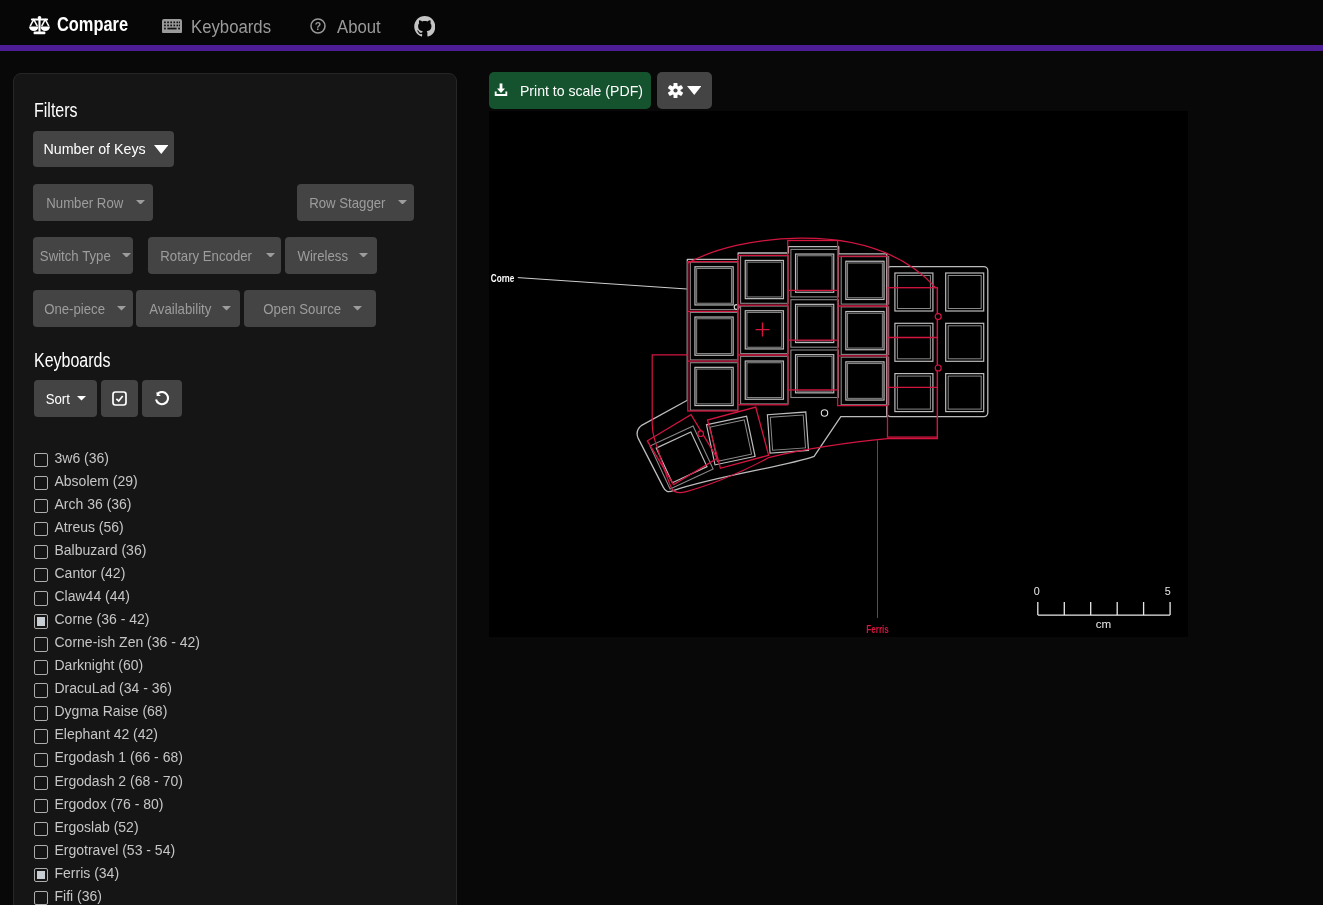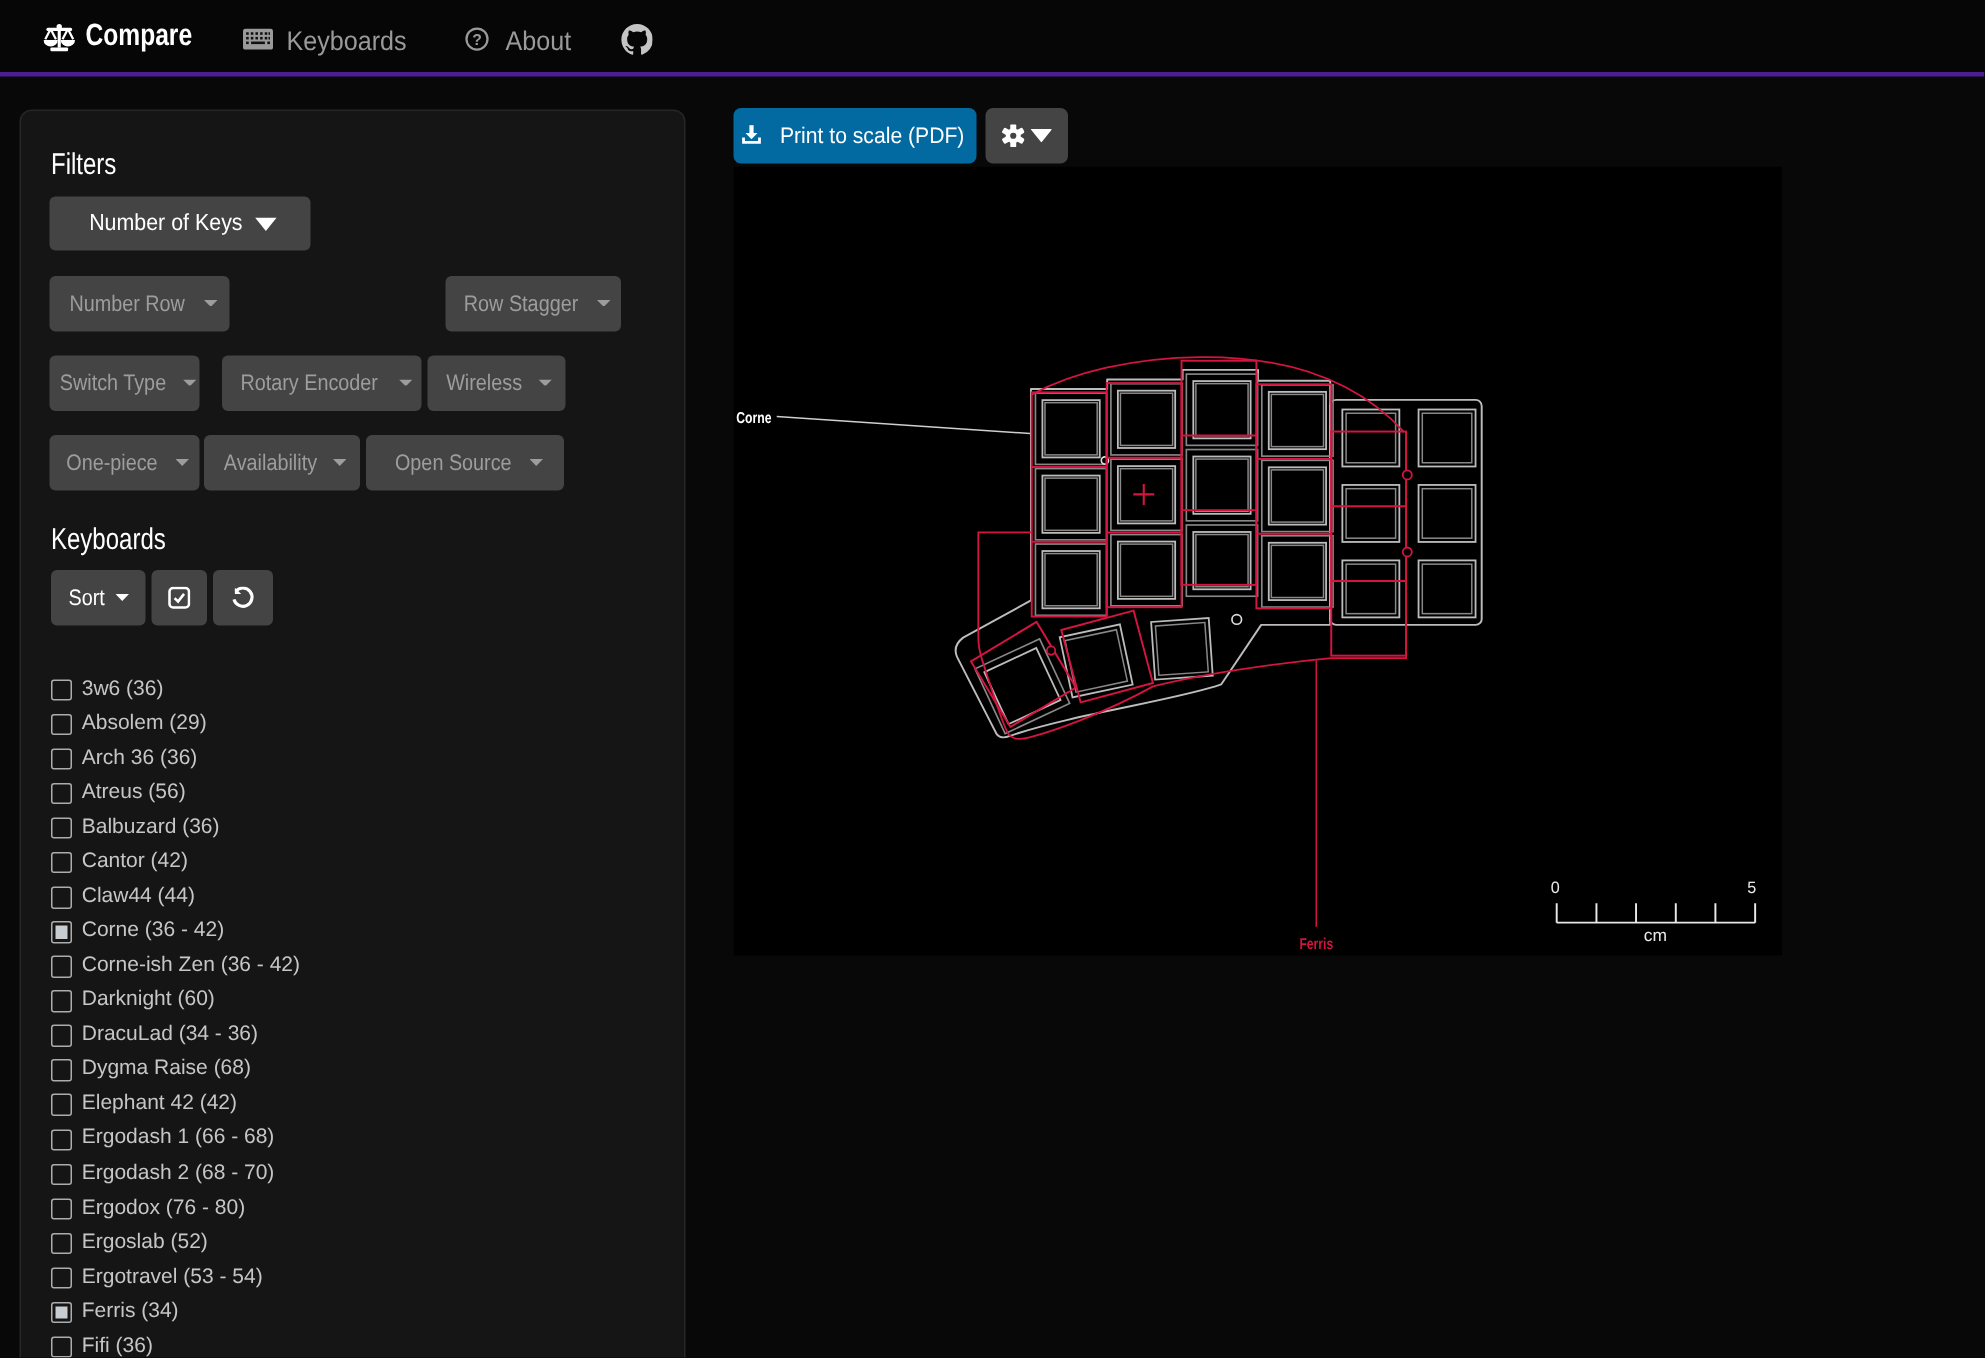--- a/index.html
+++ b/index.html
@@ -1,17 +1,17 @@
 <!DOCTYPE html>
 <html><head><meta charset="utf-8"><style>
 * { margin:0; padding:0; box-sizing:border-box; }
 html,body { width:1323px; height:905px; background:#080808; overflow:hidden;
   font-family:"Liberation Sans", sans-serif; position:relative; }
 .nav { position:absolute; left:0; top:0; width:1323px; height:51px; background:#060606;
-  border-bottom:3px solid #4c1d95;text-align:center; }
+  border-bottom:6px solid #4c1d95;text-align:center; }
 .abs { position:absolute; }
 .card { position:absolute; left:13px; top:73px; width:444px; height:950px;
   background:#151515; border:1px solid #262626; border-radius:8px; }
 .hd { position:absolute; color:#fff; font-size:20px; transform:scaleX(0.8);
   transform-origin:left center; white-space:nowrap; }
 .fbtn { position:absolute; background:#444; border-radius:4px; display:flex;
   align-items:center; justify-content:center; }
 .cb { position:absolute; width:14.6px; height:14.6px; border:1.7px solid #adadad;
   border-radius:2px; display:flex; align-items:center; justify-content:center; }
 .cbi { width:8.6px; height:8.6px; background:#c8cdd2; }
@@ -59,21 +59,21 @@
         <circle cx="8" cy="8" r="7" stroke="#9a9a9a" stroke-width="1.5"></circle>
         <text x="8" y="12" text-anchor="middle" fill="#9a9a9a" font-family="Liberation Sans" font-size="10.5" font-weight="bold">?</text>
       </svg></span>
   <span class="hd" style="left:336.5px;top:16.5px;font-size:18px;color:#9a9a9a;transform:scaleX(0.93)">About</span>
   <span class="abs" style="left:413.5px;top:16px"><svg width="21.5" height="21" viewBox="0 0 16 16" fill="#c4c4c4">
         <path d="M8 0C3.58 0 0 3.58 0 8c0 3.54 2.29 6.53 5.47 7.59.4.07.55-.17.55-.38 0-.19-.01-.82-.01-1.49-2.01.37-2.53-.49-2.69-.94-.09-.23-.48-.94-.82-1.13-.28-.15-.68-.52-.01-.53.63-.01 1.08.58 1.23.82.72 1.21 1.87.87 2.33.66.07-.52.28-.87.51-1.07-1.78-.2-3.64-.89-3.64-3.95 0-.87.31-1.59.82-2.15-.08-.2-.36-1.02.08-2.12 0 0 .67-.21 2.2.82.64-.18 1.32-.27 2-.27s1.36.09 2 .27c1.53-1.04 2.2-.82 2.2-.82.44 1.1.16 1.92.08 2.12.51.56.82 1.27.82 2.15 0 3.07-1.87 3.75-3.65 3.95.29.25.54.73.54 1.48 0 1.07-.01 1.93-.01 2.2 0 .21.15.46.55.38A8.01 8.01 0 0 0 16 8c0-4.42-3.58-8-8-8z"></path>
       </svg></span>
 </div>
 <div class="card">
   <span class="hd" style="left:20px;top:25px">Filters</span>
-  <div class="fbtn" style="left:19px;top:57.3px;width:174px;height:36px;color:#fff">
+  <div class="fbtn" style="left:19px;top:57.3px;width:141px;height:36px;color:#fff">
       <span style="font-size:15.5px;display:inline-block;transform:scaleX(0.92);white-space:nowrap">Number of Keys</span>
       <span style="margin-left:4px;display:flex">
         <svg width="14.5" height="9" viewBox="0 0 14.5 9">
           <path d="M0,0 H14.5 L7.25,9 Z" fill="#fff"></path>
         </svg>
       </span>
     </div>
   <div class="fbtn" style="left:19px;top:109.6px;width:120px;height:37px;color:#9d9d9d">
       <span style="font-size:15px;display:inline-block;transform:scaleX(0.88);white-space:nowrap">Number Row</span>
       <span style="margin-left:7px;display:flex">
@@ -197,21 +197,21 @@
     <span class="cbl" style="left:40.5px;top:744.6px">Ergoslab (52)</span>
 <span class="cb" style="left:19.5px;top:770.8px"></span>
     <span class="cbl" style="left:40.5px;top:767.7px">Ergotravel (53 - 54)</span>
 <span class="cb" style="left:19.5px;top:793.9px">
       <span class="cbi"></span>
     </span>
     <span class="cbl" style="left:40.5px;top:790.8px">Ferris (34)</span>
 <span class="cb" style="left:19.5px;top:816.9px"></span>
     <span class="cbl" style="left:40.5px;top:813.8px">Fifi (36)</span>
 </div>
-<div class="fbtn" style="left:488.6px;top:71.7px;width:162.8px;height:37.5px;border-radius:5px;background:#0369a1;color:#fff">
+<div class="fbtn" style="left:488.6px;top:71.7px;width:162.8px;height:37.5px;border-radius:5px;background:#14532d;color:#fff">
   <span style="display:flex;margin-right:8px">
       <svg width="14" height="14" viewBox="0 0 15 15" fill="#fff">
         <rect x="6" y="0.5" width="3" height="6"></rect>
         <path d="M3.2,6 H 11.8 L 7.5,10.6 Z"></path>
         <path d="M0.8,9.2 V 13.8 H 14.2 V 9.2 H 12.2 V 11.8 H 2.8 V 9.2 Z"></path>
       </svg>
     </span>
   <span style="font-size:15px;display:inline-block;transform:scaleX(0.94);white-space:nowrap">Print to scale (PDF)</span>
 </div>
 <div class="fbtn" style="left:656.8px;top:71.7px;width:55.2px;height:37.5px;border-radius:5px;background:#444">

